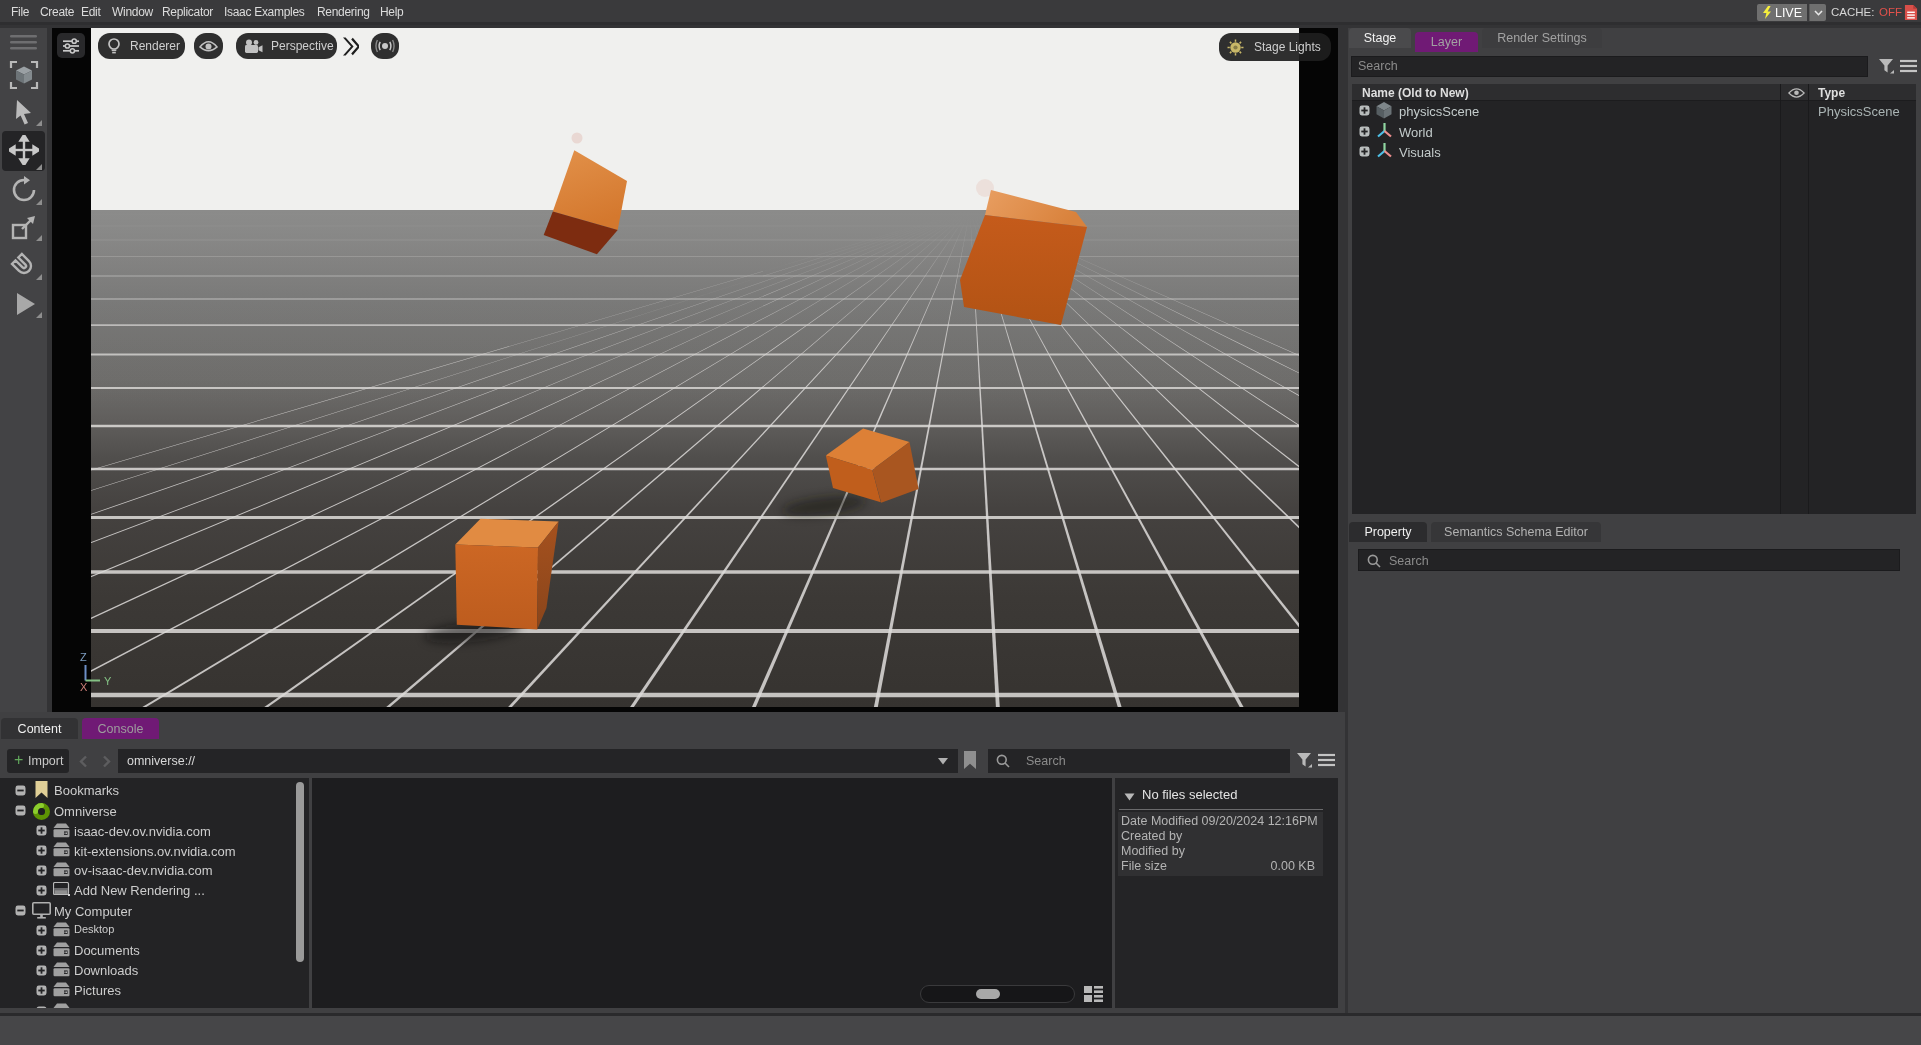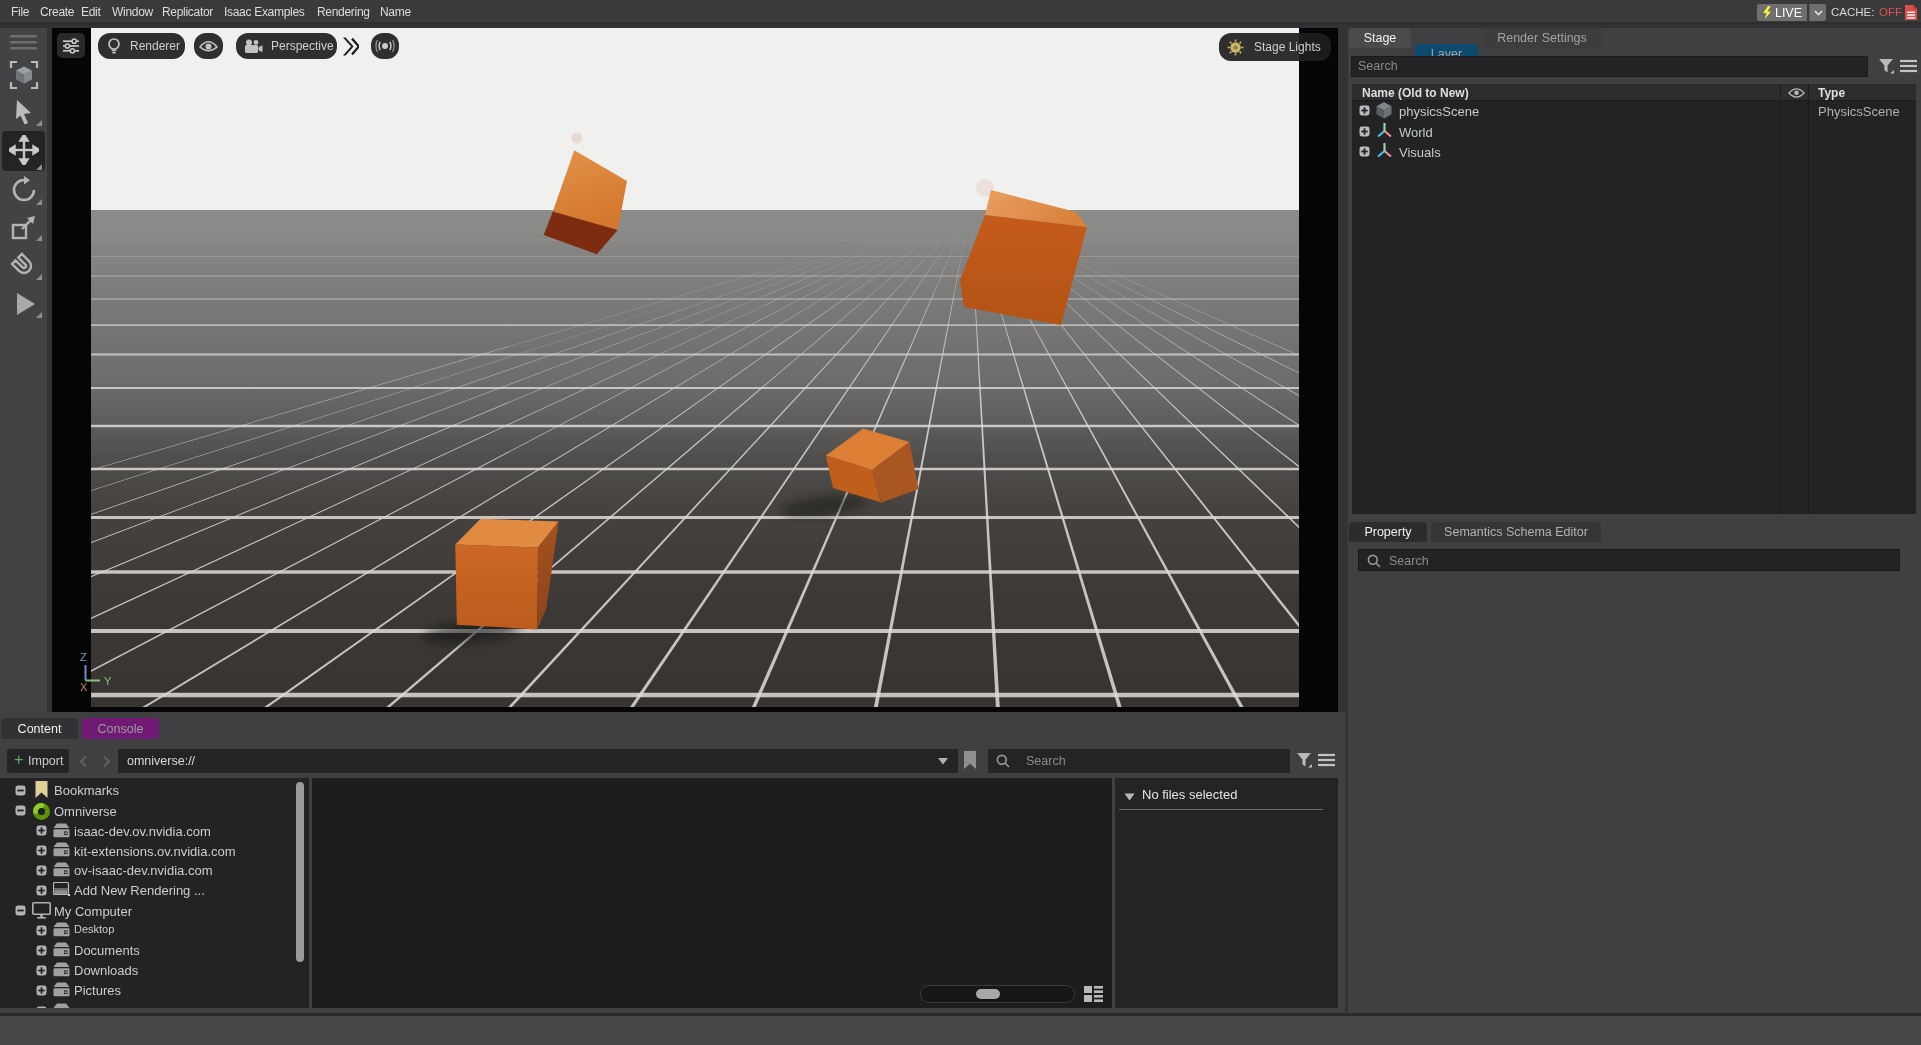--- a/index.html
+++ b/index.html
@@ -13,21 +13,21 @@
 <body>
 
 <div class="abs" style="left:0;top:0;width:1921px;height:25px;background:#3a3a3c;border-bottom:3px solid #2e2e30;">
   <span class="abs" style="left:11px;top:5px;font-size:12px;letter-spacing:-0.3px;color:#dcdcdc;">File</span>
   <span class="abs" style="left:40px;top:5px;font-size:12px;letter-spacing:-0.3px;color:#dcdcdc;">Create</span>
   <span class="abs" style="left:81px;top:5px;font-size:12px;letter-spacing:-0.3px;color:#dcdcdc;">Edit</span>
   <span class="abs" style="left:112px;top:5px;font-size:12px;letter-spacing:-0.3px;color:#dcdcdc;">Window</span>
   <span class="abs" style="left:162px;top:5px;font-size:12px;letter-spacing:-0.3px;color:#dcdcdc;">Replicator</span>
   <span class="abs" style="left:224px;top:5px;font-size:12px;letter-spacing:-0.3px;color:#dcdcdc;">Isaac&nbsp;Examples</span>
   <span class="abs" style="left:317px;top:5px;font-size:12px;letter-spacing:-0.3px;color:#dcdcdc;">Rendering</span>
-  <span class="abs" style="left:380px;top:5px;font-size:12px;letter-spacing:-0.3px;color:#dcdcdc;">Name</span>
+  <span class="abs" style="left:380px;top:5px;font-size:12px;letter-spacing:-0.3px;color:#dcdcdc;">Help</span>
   <div class="abs" style="left:1757px;top:4px;width:50px;height:17px;background:#6f6f6f;border-radius:2px 0 0 2px;display:flex;align-items:center;justify-content:center;">
     <svg width="10" height="13" viewBox="0 0 10 13">
         <polygon points="6,0 1,7 4.4,7 3,13 9,5.4 5.6,5.4 8.6,0" fill="#f7ef3c"></polygon>
       </svg>
     <span style="color:#fff;font-size:12.5px;margin-left:3px;">LIVE</span>
   </div>
   <div class="abs" style="left:1809px;top:4px;width:17px;height:17px;background:#6f6f6f;border-radius:0 2px 2px 0;border-left:1px solid #5a5a5a;display:flex;align-items:center;justify-content:center;">
     <svg width="9" height="6" viewBox="0 0 9 6">
         <polyline points="1,1 4.5,4.7 8,1" fill="none" stroke="#e8e8e8" stroke-width="1.6"></polyline>
       </svg>
@@ -301,21 +301,21 @@
     <line x1="31.5" y1="20" x2="31.5" y2="35.5" stroke="#6d8fc7" stroke-width="2"></line>
     <line x1="31.5" y1="35.5" x2="46" y2="35.5" stroke="#84c184" stroke-width="2"></line>
     <text x="50" y="40" font-size="11" fill="#84c184" font-family="Liberation Sans">Y</text>
     <text x="26" y="46" font-size="11" fill="#cd7e78" font-family="Liberation Sans">X</text>
   </svg>
 </div>
 
 <div class="abs" style="left:1348px;top:28px;width:573px;height:985px;background:#404042;">
 
   <div class="tab" style="left:1px;top:0;width:62px;height:20px;background:#4a4a4c;color:#f2f2f2;">Stage</div>
-  <div class="tab" style="left:67px;top:16px;width:63px;height:20px;background:#0c4a6e;color:#a2a2a2;">Layer</div>
+  <div class="tab" style="left:67px;top:4px;width:63px;height:20px;background:#701a75;color:#a2a2a2;">Layer</div>
   <div class="tab" style="left:134px;top:0;width:120px;height:20px;background:#3d3d3f;color:#a2a2a2;">Render Settings</div>
 
   <div class="abs" style="left:3px;top:28px;width:517px;height:21px;background:#232325;border:1px solid #1b1b1d;color:#8b8b8b;font-size:12.5px;line-height:19px;padding-left:6px;">Search</div>
   <svg class="abs" style="left:530px;top:30px" width="17" height="17" viewBox="0 0 17 17">
     <polygon points="1,1 15,1 9.6,7.5 9.6,14.5 6.4,12.2 6.4,7.5" fill="#b9b9b9"></polygon>
     <polygon points="12,15.5 16,15.5 16,12" fill="#b9b9b9"></polygon>
   </svg>
   <svg class="abs" style="left:552px;top:31px" width="17" height="14" viewBox="0 0 17 14">
     <g stroke="#c4c4c4" stroke-width="2.2">
         <line x1="0" y1="2" x2="17" y2="2"></line>
@@ -586,16 +586,23 @@
         <rect x="10" y="14.4" width="9" height="2.6" fill="#b9b9b9"></rect>
     </svg>
   </div>
 
   <div class="abs" style="left:1115px;top:66px;width:223px;height:230px;background:#242426;">
     <svg class="abs" style="left:9px;top:15px" width="11" height="8" viewBox="0 0 11 8">
         <polygon points="0.5,0.5 10.5,0.5 5.5,7.5" fill="#b9b9b9"></polygon>
       </svg>
     <span class="abs" style="left:27px;top:9px;font-size:13px;color:#e4e4e4;">No files selected</span>
     <div class="abs" style="left:4px;top:31px;width:204px;height:1px;background:#6a6a6c;"></div>
+    <div class="abs" style="left:3px;top:34px;width:205px;height:64px;background:#303032;">
+      <span class="abs" style="left:3px;top:2px;font-size:12.5px;color:#b4b4b4;">Date Modified 09/20/2024 12:16PM</span>
+      <span class="abs" style="left:3px;top:17px;font-size:12.5px;color:#b4b4b4;">Created by</span>
+      <span class="abs" style="left:3px;top:32px;font-size:12.5px;color:#b4b4b4;">Modified by</span>
+      <span class="abs" style="left:3px;top:47px;font-size:12.5px;color:#b4b4b4;">File size</span>
+      <span class="abs" style="right:8px;top:47px;font-size:12.5px;color:#b4b4b4;">0.00 KB</span>
+    </div>
   </div>
 </div>
 
 <div class="abs" style="left:0;top:1013px;width:1921px;height:32px;background:#464648;border-top:3px solid #2a2a2c;"></div>
 
 </body></html>

